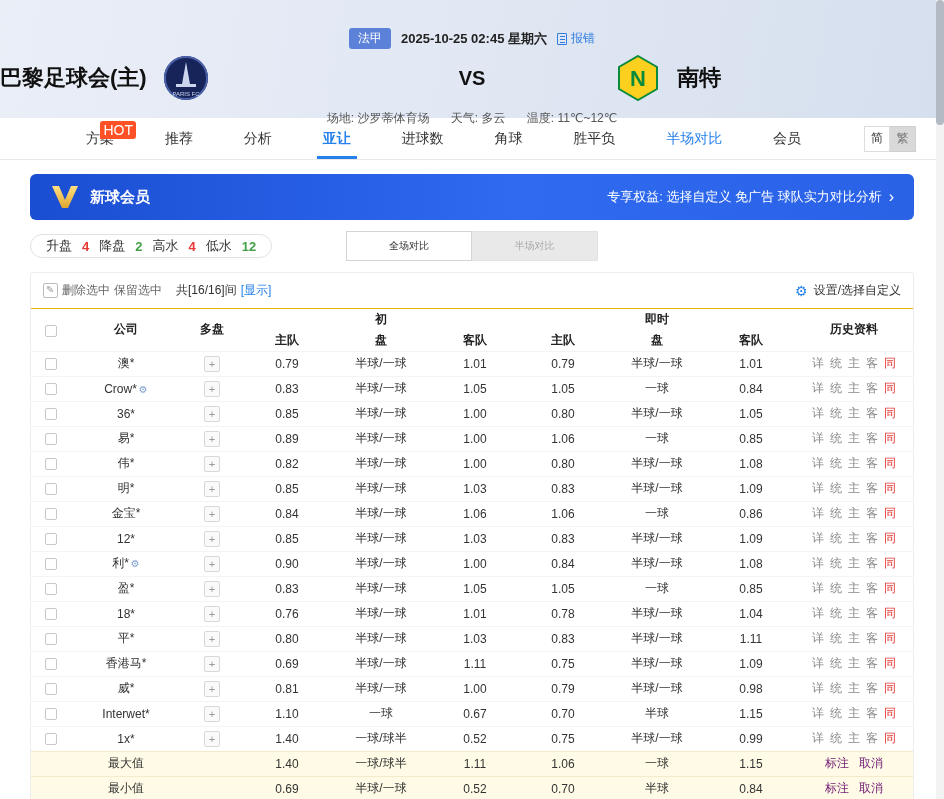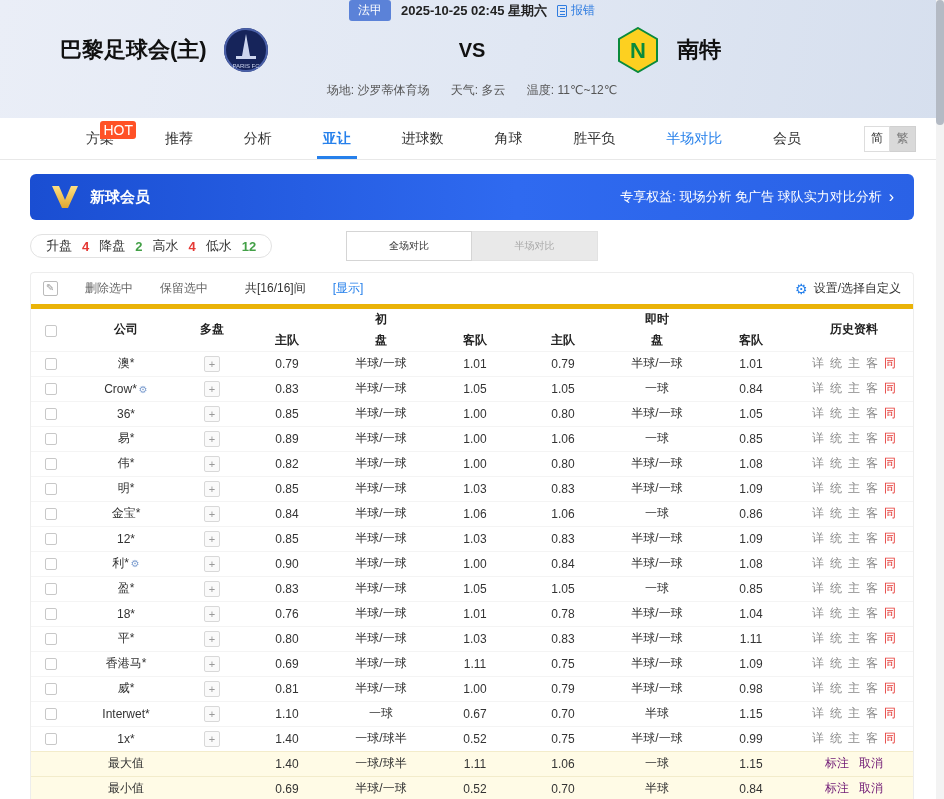--- a/index.html
+++ b/index.html
@@ -1,30 +1,30 @@
 <!DOCTYPE html>
 <html><head>
 <meta charset="utf-8">
 <style>
   * { margin:0; padding:0; box-sizing:border-box; }
   html,body { width:944px; height:799px; }
   body { font-family:"Liberation Sans","DejaVu Sans",sans-serif; background:#fff; overflow:hidden; }
   .page { position:relative; width:944px; height:799px; background:#fff; overflow:hidden; }
 
   
-  .match-header { height:118px; background:linear-gradient(100deg,#eaeef7 0%,#e0e7f3 55%,#d6dfee 100%); padding-top:0; }
+  .match-header { height:118px; background:linear-gradient(100deg,#eaeef7 0%,#e0e7f3 55%,#d6dfee 100%); padding-top:28px; }
   .meta-row { display:flex; justify-content:center; align-items:center; gap:10px; font-size:12px; color:#333; }
   .league-badge { background:#5b82d8; color:#fff; padding:2px 9px; border-radius:3px; font-size:12px; }
   .datetime { font-weight:bold; color:#222; font-size:13px; }
   .report-error { color:#2e7ce0; display:flex; align-items:center; gap:4px; cursor:pointer; }
   .doc-icon { display:inline-block; width:10px; height:12px; border:1px solid #2e7ce0; border-radius:1px; position:relative; }
   .doc-icon::before { content:""; position:absolute; left:2px; top:2px; width:5px; height:1px; background:#2e7ce0; box-shadow:0 3px 0 #2e7ce0, 0 6px 0 #2e7ce0; }
   .teams-row { display:grid; grid-template-columns:1fr auto 1fr; align-items:center; margin-top:6px; }
   .team { display:flex; align-items:center; gap:16px; }
-  .team.home { justify-content:center; padding-right:130px; }
+  .team.home { justify-content:flex-start; padding-right:130px; }
   .team.away { justify-content:flex-start; padding-left:130px; }
   .team-name { font-size:22px; font-weight:bold; color:#111; }
   .vs { font-size:20px; font-weight:bold; color:#111; }
   .team-logo { width:46px; height:46px; display:inline-flex; }
   .venue-row { margin-top:9px; text-align:center; font-size:12px; color:#555; }
   .venue-row span { margin:0 9px; }
 
   
   .nav { height:42px; background:#fff; border-bottom:1px solid #e8e8e8; display:flex; align-items:stretch; padding:0 28px 0 78px; }
   .nav-tabs { flex:1; display:flex; justify-content:space-between; align-items:stretch; padding-right:55px; }
@@ -48,21 +48,21 @@
   .filter-row { margin:10px 30px 0; height:32px; position:relative; display:flex; align-items:center; }
   .filter-stats { display:inline-flex; align-items:center; gap:10px; border:1px solid #e2e2e2; border-radius:16px; padding:2px 15px; font-size:13px; color:#333; background:#fff; }
   .f-value { font-weight:bold; }
   .toggle-group { position:absolute; left:50%; transform:translateX(-50%); display:flex; }
   .toggle-btn { width:126px; height:30px; font-size:10px; display:flex; align-items:center; justify-content:center; cursor:pointer; }
   .toggle-btn.active { background:#fff; border:1px solid #d5d5d5; color:#333; }
   .toggle-btn.inactive { background:#e9e9e9; border:1px solid #e2e2e2; border-left:none; color:#a9a9a9; }
 
   
   .content-box { margin:10px 30px 0; border:1px solid #ededed; border-bottom:none; border-radius:4px 4px 0 0; background:#fff; }
-  .controls-row { height:36px; display:flex; align-items:center; padding:0 12px; border-bottom:5px solid #eab308; font-size:12px; color:#666; gap:27px; }
+  .controls-row { height:36px; display:flex; align-items:center; padding:0 12px; border-bottom:1px solid #eab308; font-size:12px; color:#666; gap:4px; }
   .edit-icon { width:15px; height:15px; border:1px solid #bbb; border-radius:2px; position:relative; cursor:pointer; }
   .edit-icon::after { content:"✎"; position:absolute; font-size:10px; color:#999; left:2px; top:0; }
   .count-text { color:#333; margin-left:10px; }
   .show-link { color:#2680eb; cursor:pointer; }
   .controls-right { margin-left:auto; display:flex; align-items:center; gap:6px; color:#333; cursor:pointer; }
   .gear-icon { color:#2680eb; font-size:14px; }
 
   table { width:100%; border-collapse:collapse; font-size:12px; color:#333; table-layout:fixed; }
   thead th { font-weight:bold; height:21px; text-align:center; color:#222; }
   tbody td { height:25px; text-align:center; border-top:1px solid #f4f4f4; }
@@ -171,21 +171,21 @@
               <stop offset="0" stop-color="#ffe082"></stop>
               <stop offset="1" stop-color="#e0a72e"></stop>
             </linearGradient>
           </defs>
           <polygon points="2,4 9,4 15,18 21,4 28,4 18,26 12,26" fill="url(#gold)"></polygon>
         </svg>
       </span>
       <span>新球会员</span>
     </div>
     <div class="vip-right">
-      <span>专享权益: 现场分析 免广告 球队实力对比分析</span>
+      <span>专享权益: 选择自定义 免广告 球队实力对比分析</span>
       <span class="vip-chevron">›</span>
     </div>
   </div>
 
   <div class="filter-row">
     <div class="filter-stats">
         <span class="f-label">升盘</span>
         <span class="f-value" style="color: rgb(229, 57, 53);">4</span>
         <span class="f-label">降盘</span>
         <span class="f-value" style="color: rgb(67, 160, 71);">2</span>

